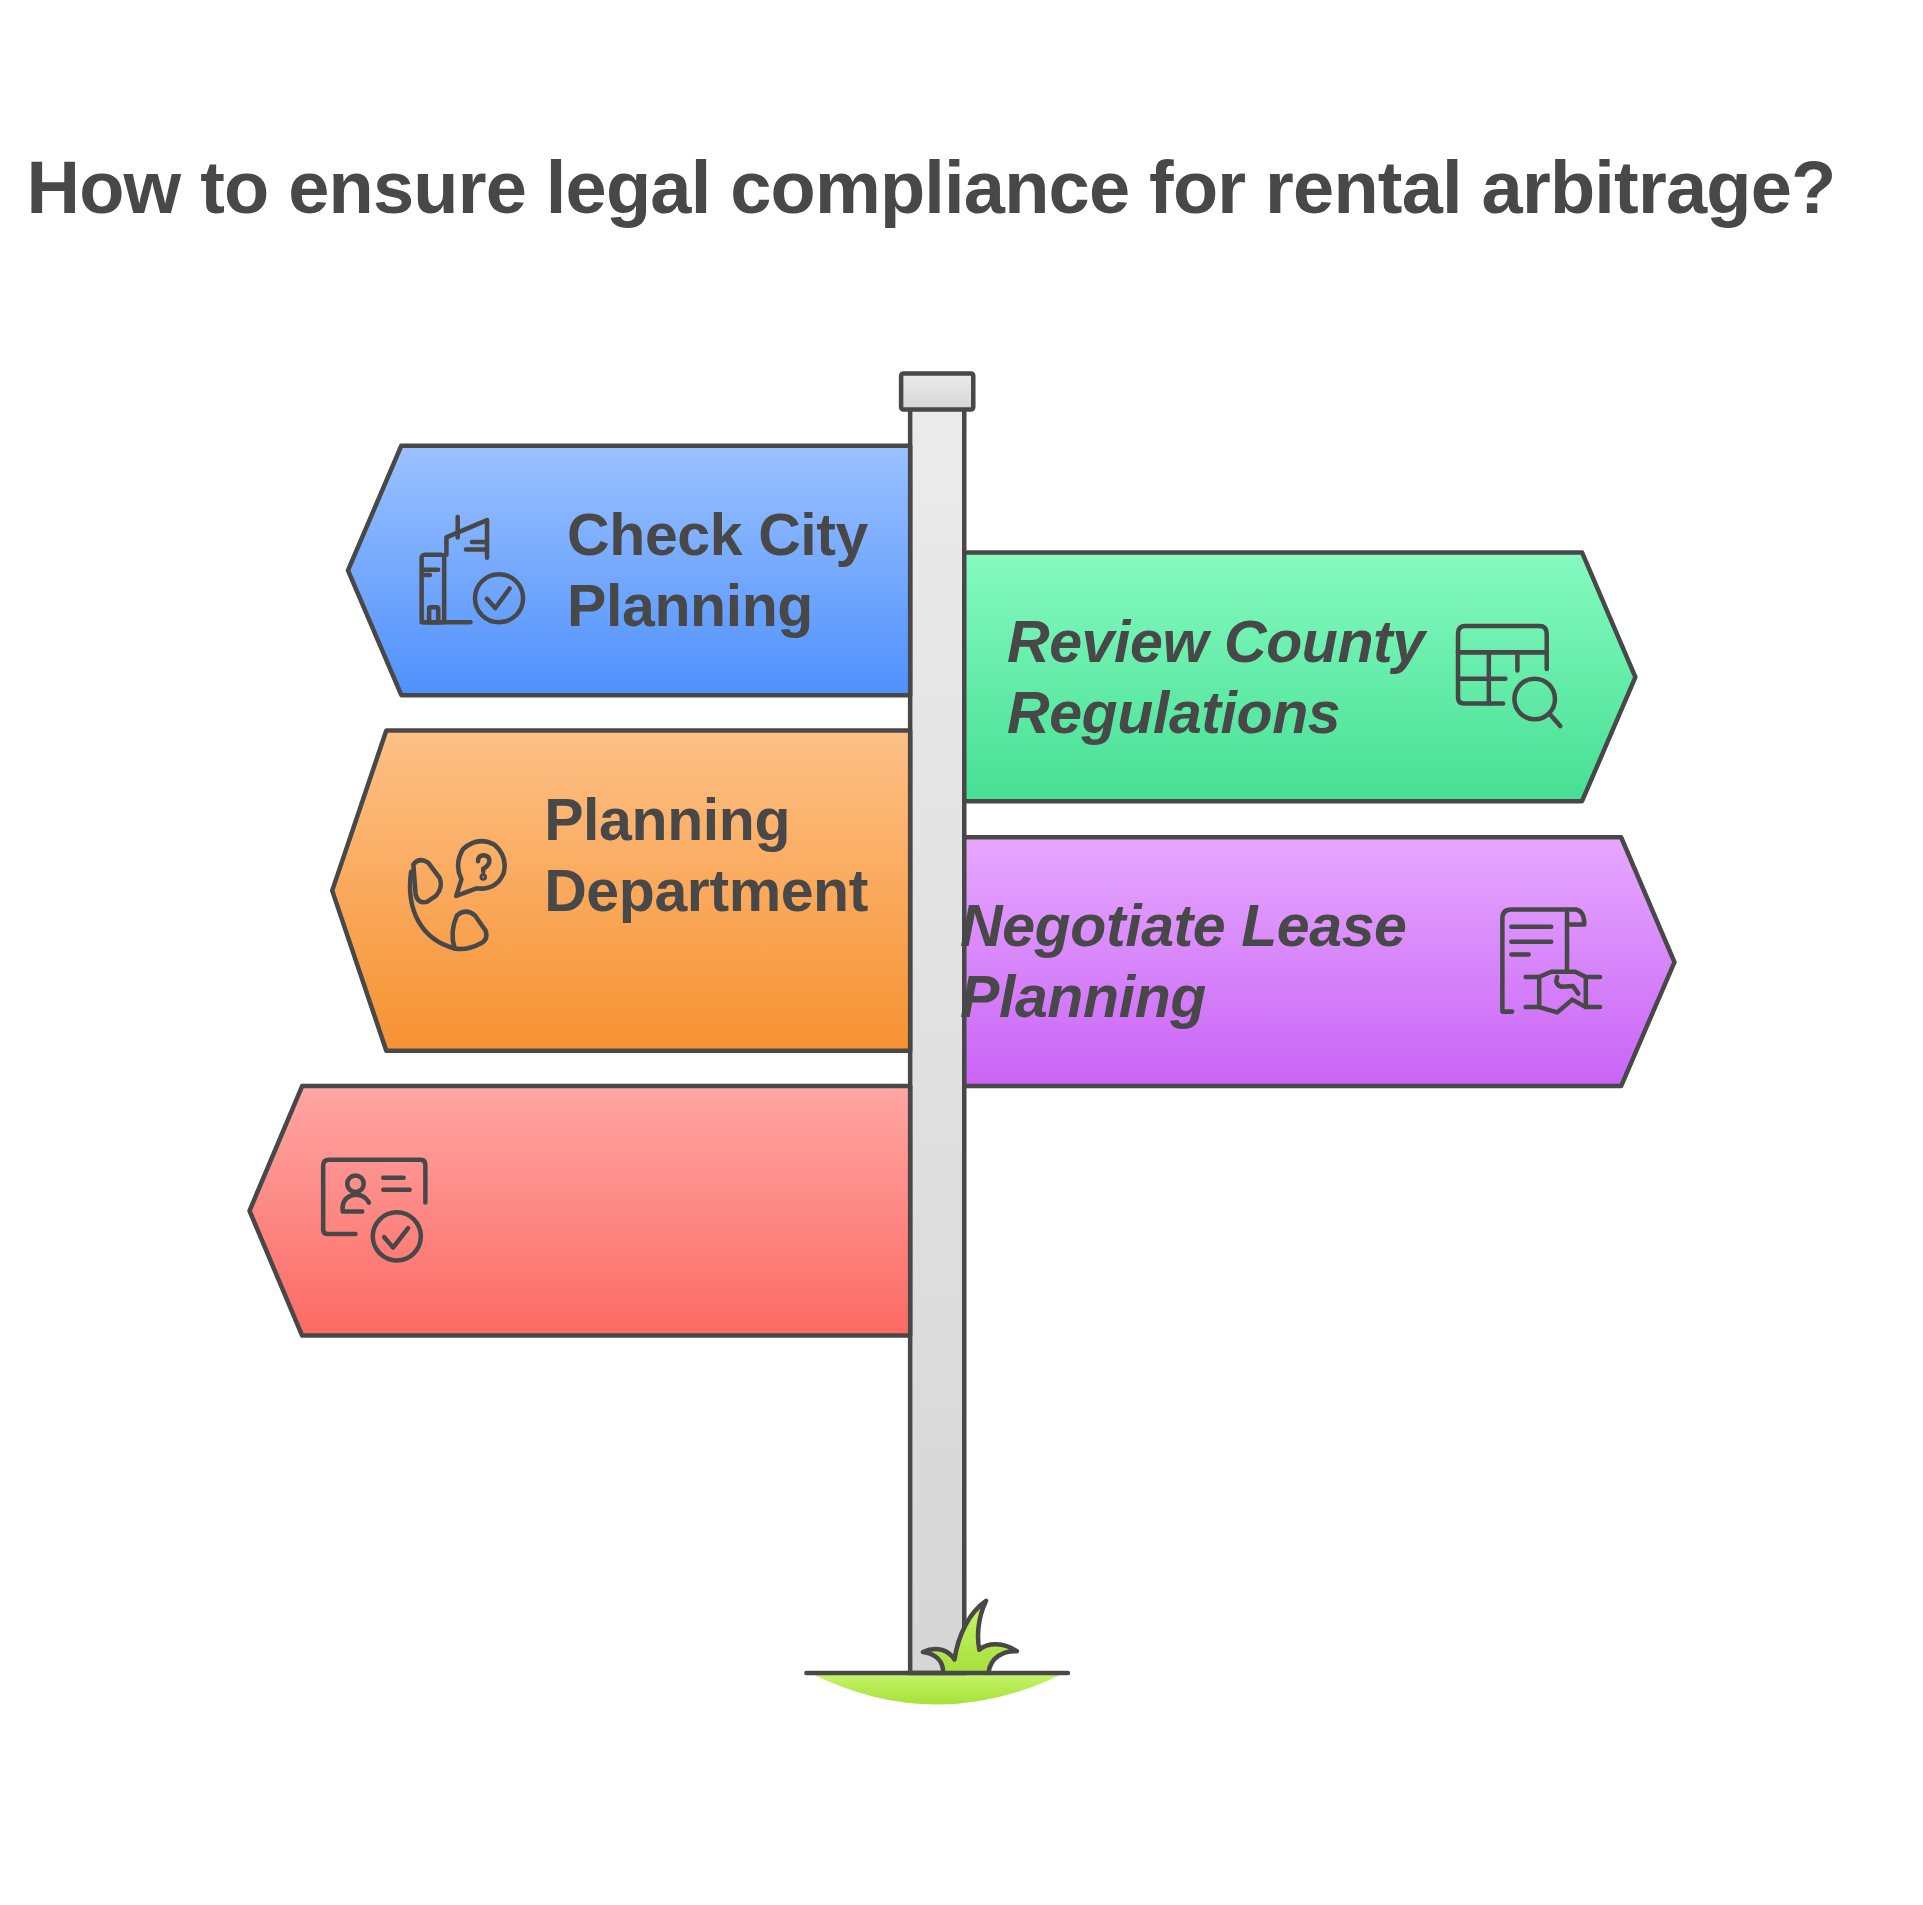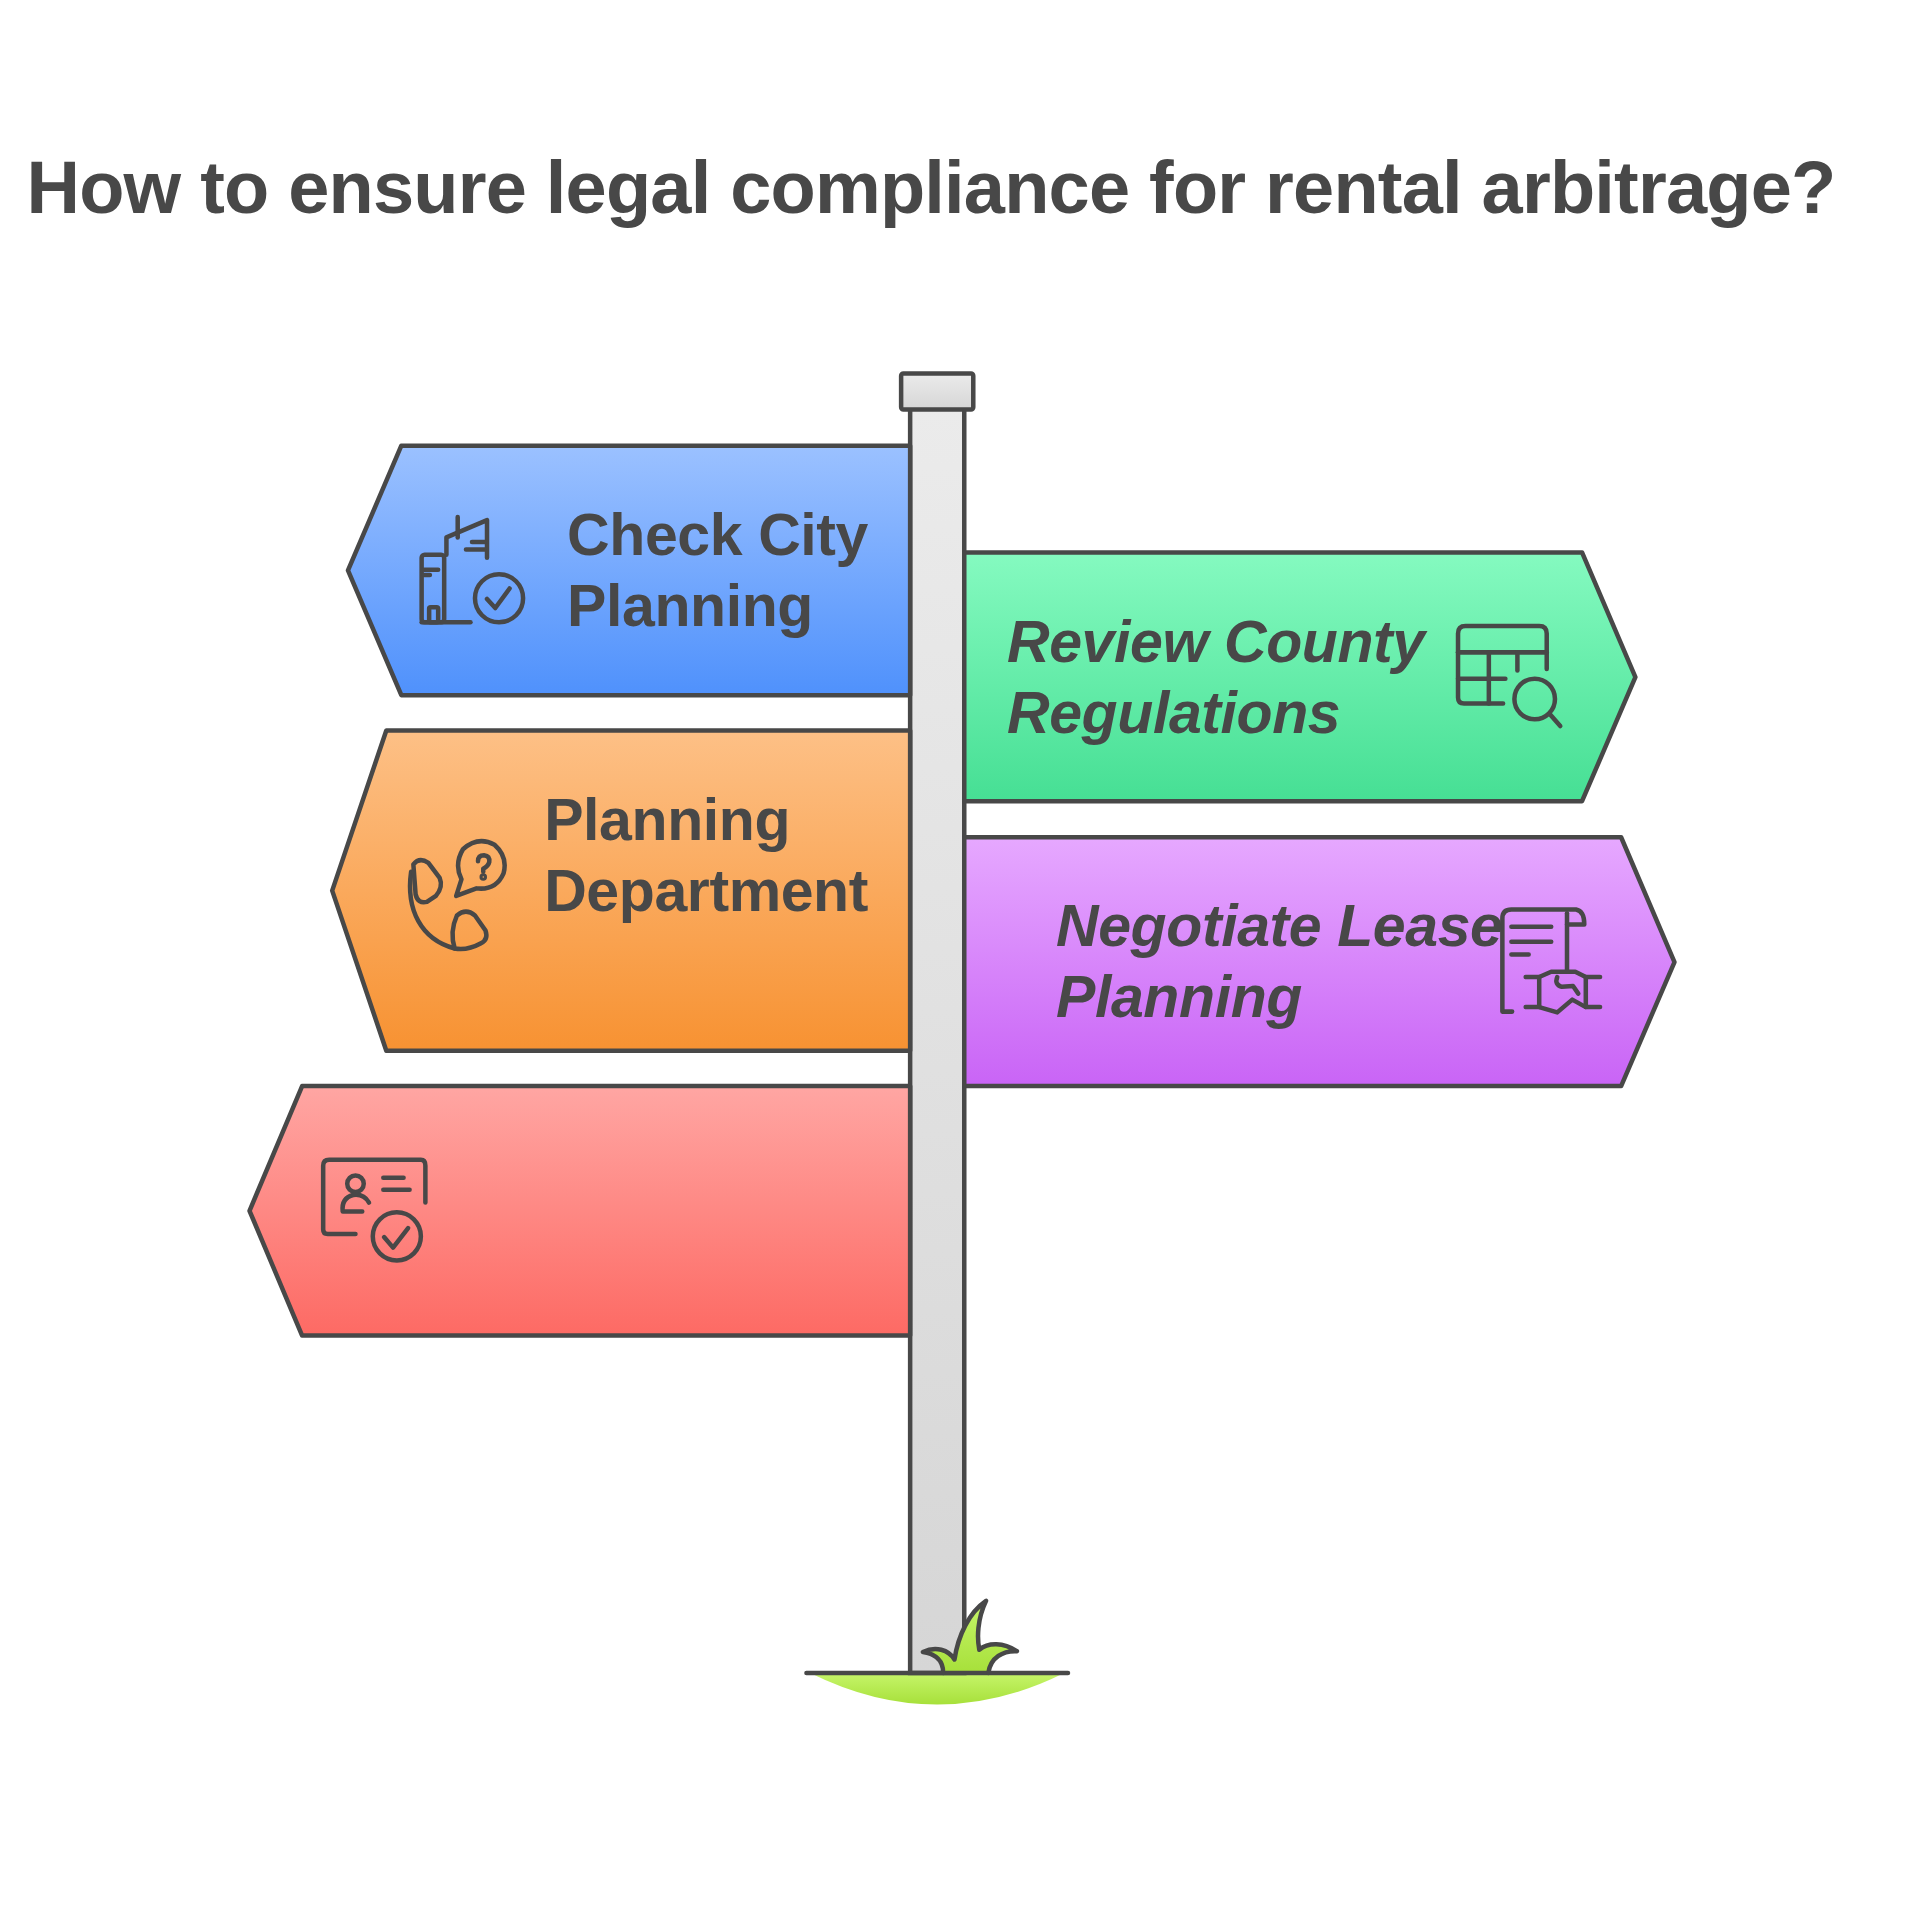--- a/index.html
+++ b/index.html
@@ -150,20 +150,20 @@
   <div class="sign-text left-align" style="left:1007px; top:607px;">
     <span>Review County</span>
     <span>Regulations</span>
   </div>
 
   <div class="sign-text right-align" style="right:1056px; top:785px;">
     <span>Planning</span>
     <span>Department</span>
   </div>
 
-  <div class="sign-text left-align" style="left:1056px; top:891px;">
+  <div class="sign-text left-align" style="left:960px; top:891px;">
     <span>Negotiate Lease</span>
     <span>Planning</span>
   </div>
 
 
 </div>
 
 
 </body></html>

